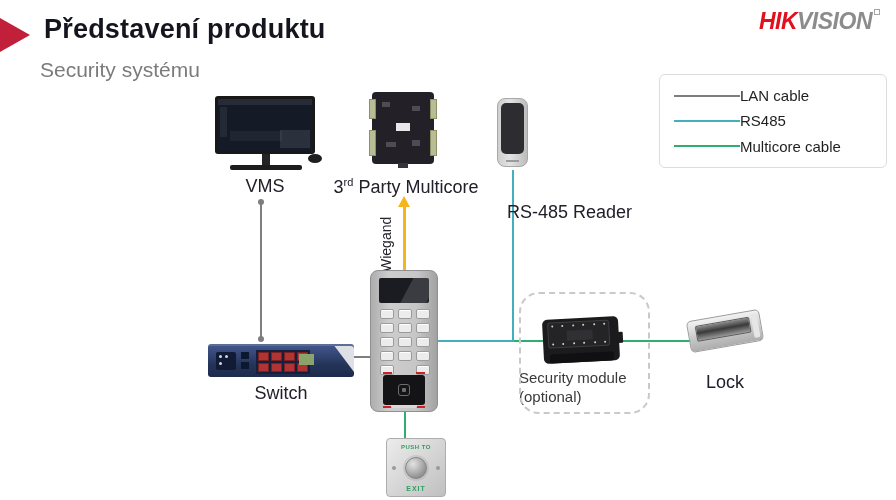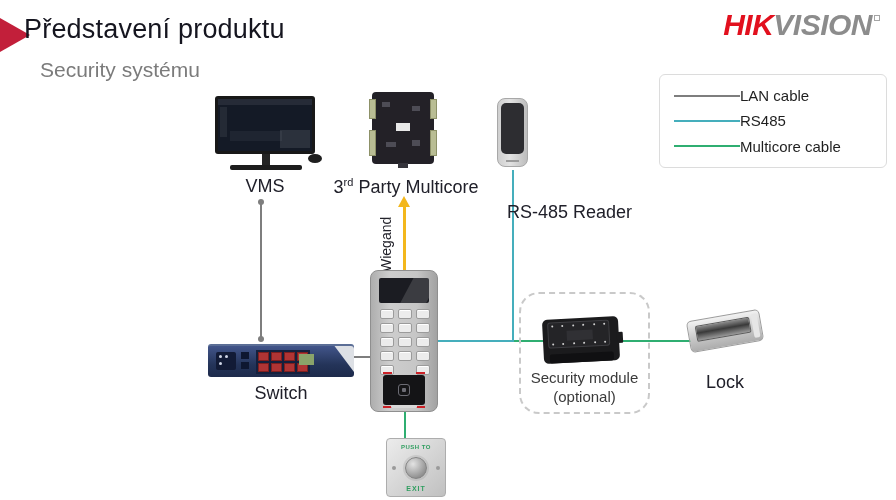--- a/index.html
+++ b/index.html
@@ -3,23 +3,23 @@
 <meta charset="utf-8">
 <style>
   html,body{margin:0;padding:0;background:#fff;}
   .canvas{position:relative;width:896px;height:500px;background:#ffffff;overflow:hidden;
           font-family:"Liberation Sans",sans-serif;color:#1c1c24;}
   .abs{position:absolute;}
 
   
   .title-arrow{left:0;top:18px;width:0;height:0;border-top:17px solid transparent;
                border-bottom:17px solid transparent;border-left:30px solid #c21f3a;}
-  .page-title{left:24px;top:14px;font-size:27px;font-weight:400;color:#15151f;letter-spacing:.2px;}
+  .page-title{left:44px;top:14px;font-size:27px;font-weight:700;color:#15151f;letter-spacing:.2px;}
   .page-subtitle{left:40px;top:58px;font-size:21px;font-weight:400;color:#7b7b7b;}
-  .logo{right:16px;top:8px;font-size:30px;font-weight:800;font-style:italic;letter-spacing:-.5px;white-space:nowrap;}
+  .logo{right:16px;top:8px;font-size:23px;font-weight:800;font-style:italic;letter-spacing:-.5px;white-space:nowrap;}
   .logo .p1{color:#e2101e;}
   .logo .p2{color:#8c8c8c;}
   .logo .rmark{display:inline-block;width:4px;height:4px;border:1px solid #a5a5a5;margin:0 0 14px 2px;}
 
   
   .legend{left:659px;top:74px;width:228px;height:94px;border:1px solid #dcdcdc;border-radius:6px;
           background:#fff;display:flex;flex-direction:column;justify-content:space-around;
           padding:8px 14px;box-sizing:border-box;}
   .legend-row{display:flex;align-items:center;gap:0;}
   .legend-swatch{width:66px;height:2px;}
@@ -108,21 +108,21 @@
            box-sizing:border-box;z-index:1;}
   .sec-module{left:543px;top:318px;width:76px;height:44px;transform:rotate(-3deg);z-index:3;}
   .sec-body{position:absolute;inset:0;background:#1b1b1d;border-radius:5px;}
   .sec-top{position:absolute;left:5px;right:9px;top:3px;height:26px;background:#242427;border:1px solid #3d3d41;
            border-radius:3px;box-sizing:border-box;}
   .sec-dots{position:absolute;left:3px;right:3px;display:flex;justify-content:space-between;}
   .sec-dots i{width:2px;height:2px;background:#cfcfcf;border-radius:50%;}
   .sec-ctr{position:absolute;left:18px;top:8px;width:26px;height:10px;background:#303034;}
   .sec-notch{position:absolute;right:-4px;top:16px;width:6px;height:11px;background:#1b1b1d;border-radius:1px;}
   .sec-feet{position:absolute;left:6px;right:6px;bottom:0px;height:9px;background:#101012;border-radius:2px;}
-  .sec-label{font-size:15px;color:#3a3a3a;text-align:center;line-height:19px;}
+  .sec-label{font-size:15px;color:#3a3a3a;line-height:19px;}
 
   
   .lock{left:688px;top:315px;width:74px;height:32px;transform:rotate(-10deg);
         background:linear-gradient(180deg,#f2f2f2,#c9c9c9 55%,#adadad);border:1px solid #9c9c9c;
         border-radius:5px;box-sizing:border-box;z-index:2;}
   .lock-strip{position:absolute;left:7px;right:10px;top:5px;height:14px;border:1px solid #5c5c5c;
               background:linear-gradient(180deg,#8b8b8b,#3a3a3a 45%,#9a9a9a);border-radius:2px;}
   .lock-cap{position:absolute;right:2px;top:3px;bottom:3px;width:6px;background:#e6e6e6;border-radius:2px;}
 
   

